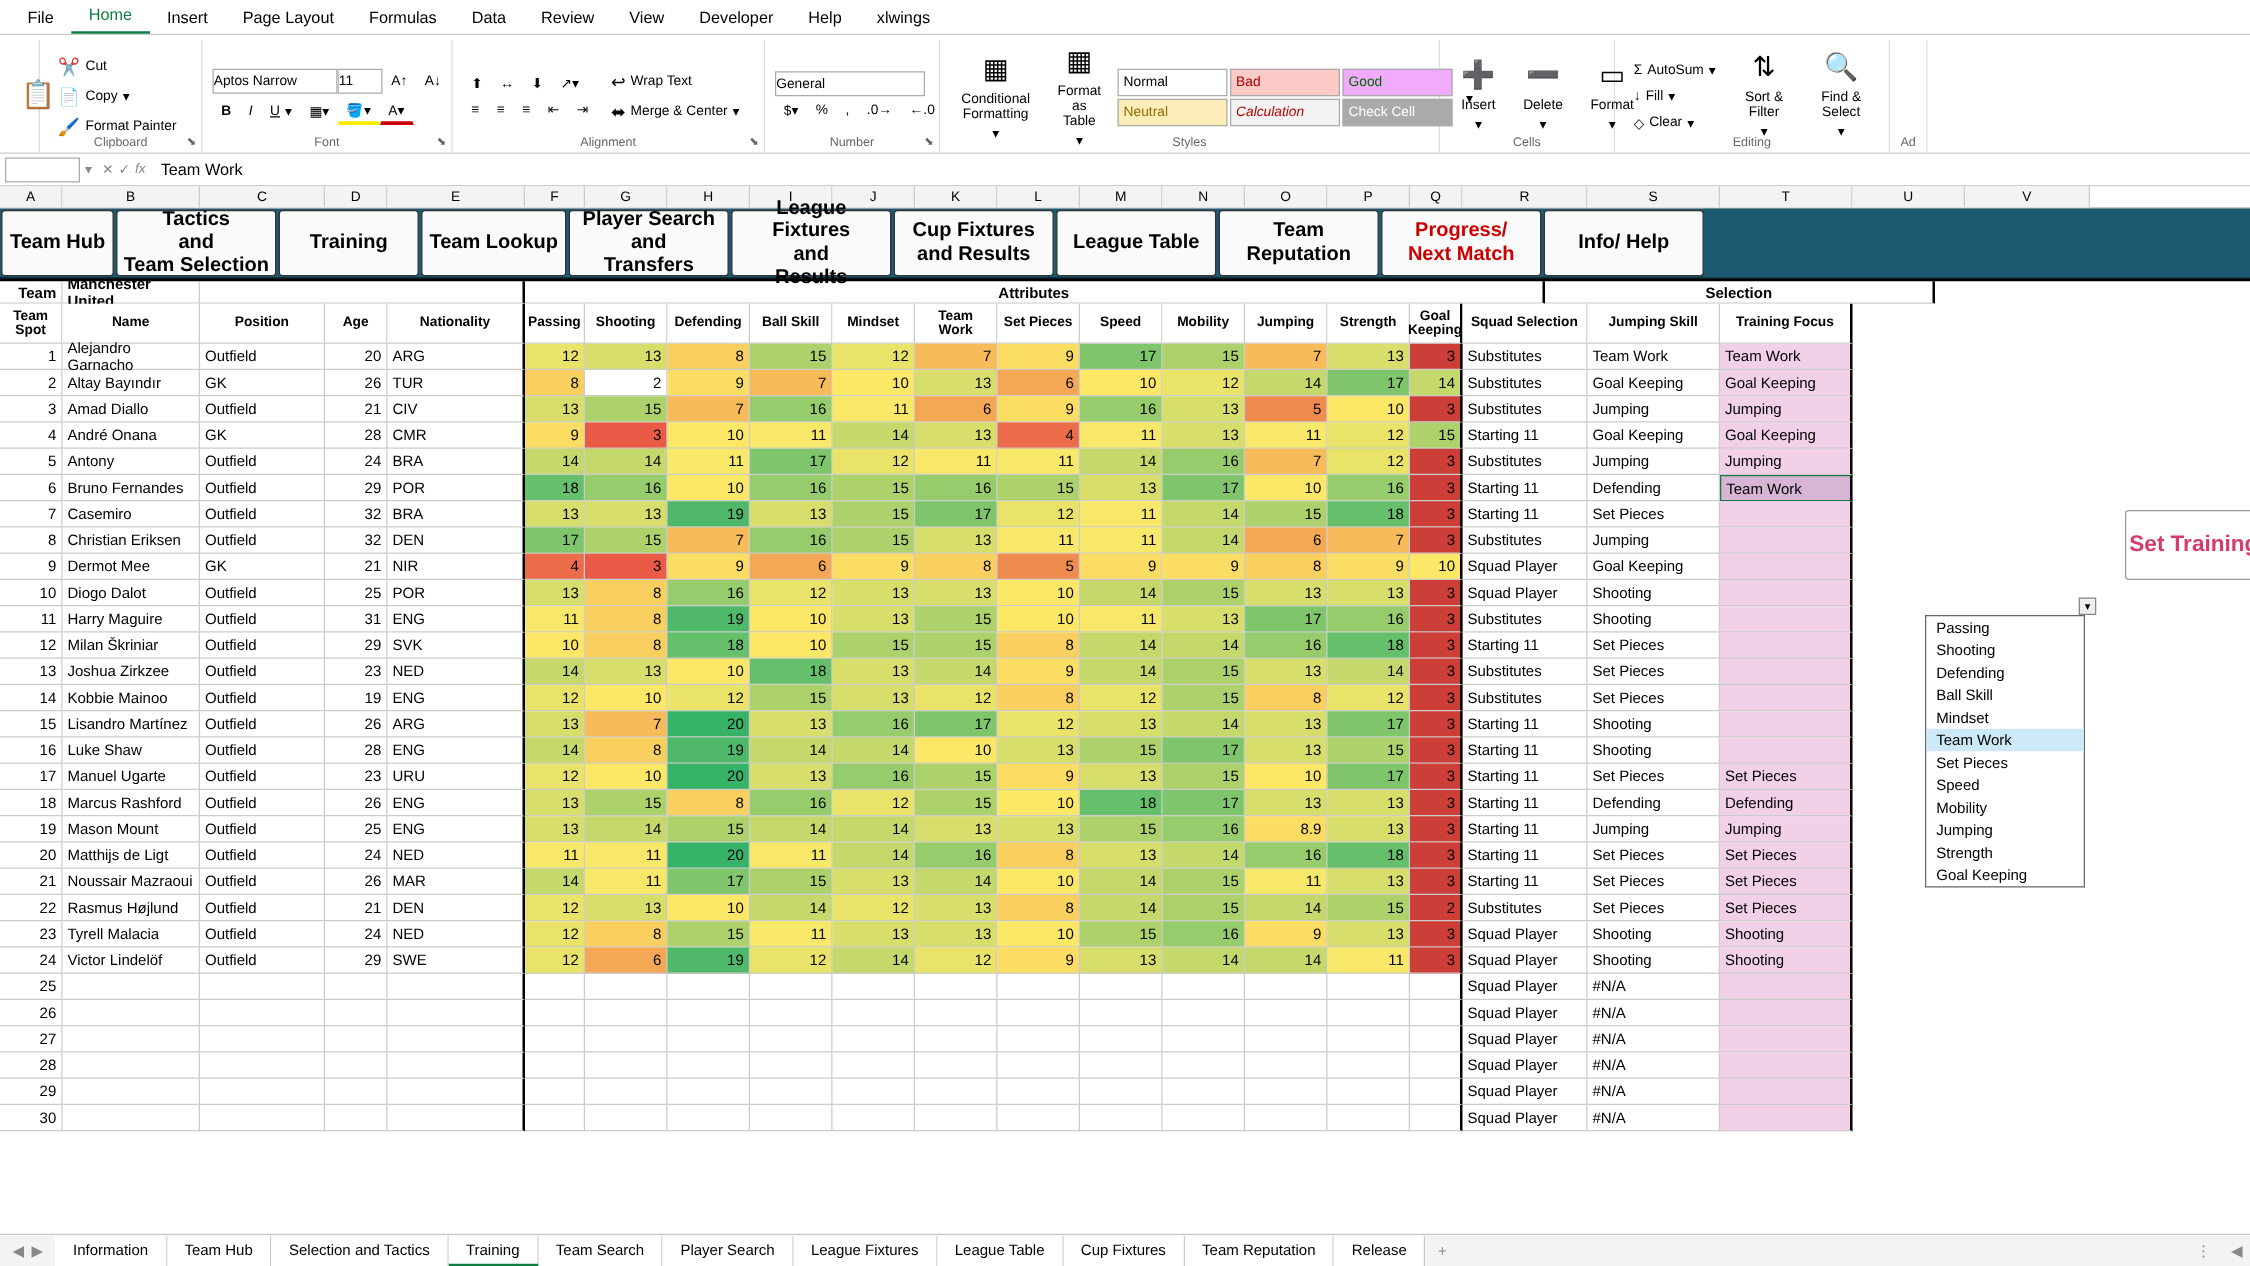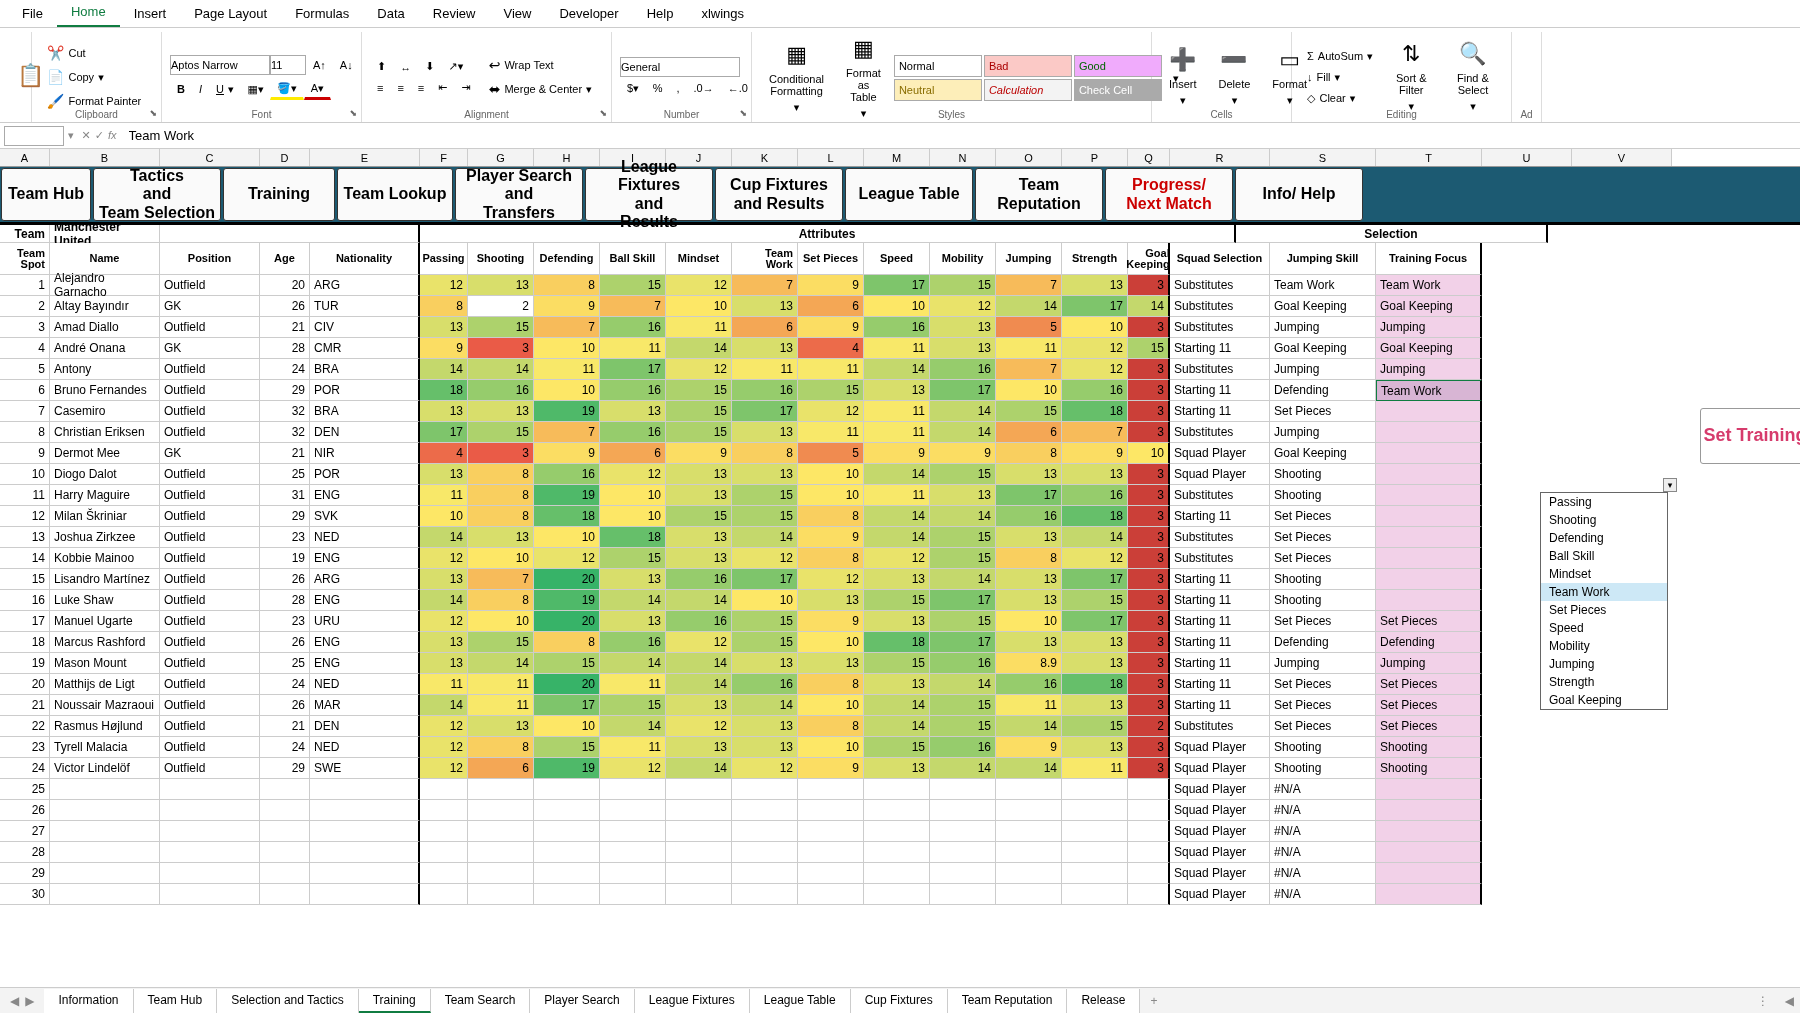--- a/index.html
+++ b/index.html
@@ -54,21 +54,21 @@
   .btn-hub{width:90px}.btn-tactics{width:128px}.btn-train{width:112px}.btn-lookup{width:116px}
   .btn-search{width:128px}.btn-league{width:128px}.btn-cup{width:128px}.btn-table{width:128px}
   .btn-rep{width:128px}.btn-progress{width:128px;color:#c00}.btn-info{width:128px}
   .button-row .rest{flex:1;background:#1c5a72}
 
   
   .grid { display: flex; flex-direction: column; height: 700px; overflow: hidden; }
   .gr { display: flex; height: 21px; font-size: 12px; }
   .gr > div { border-right: 1px solid #ccc; border-bottom: 1px solid #ccc; padding: 0 4px; display: flex; align-items: center; }
   .hdr { font-weight: 700; background: #fff; justify-content: center; text-align: center; line-height: 1.0; font-size: 11px; }
-  .hdr-wrap { white-space: normal; text-align: right; }
+  .hdr-wrap { white-space: normal; }
   .team-hdr { height: 20px; }
   .team-hdr .team-label { font-weight: 700; text-align: right; justify-content: flex-end; }
   .team-hdr .team-name { font-weight: 700; }
   .attributes-span { justify-content: center; font-weight: 700; }
   .selection-span { justify-content: center; font-weight: 700; }
 
   .num { justify-content: flex-end; }
   .txt { }
 
   

